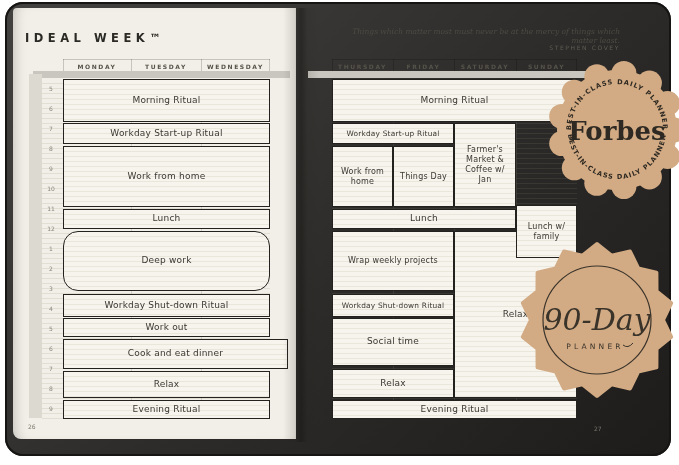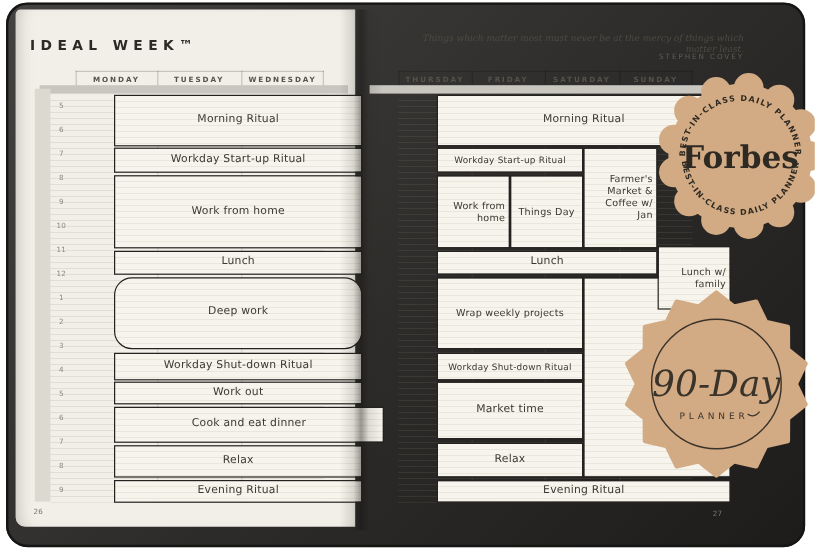--- a/index.html
+++ b/index.html
@@ -20,22 +20,22 @@
   .hline{height:1px;background:rgba(0,0,0,.18);}
   .vtick{width:1px;height:12px;top:59px;background:rgba(0,0,0,.18);}
   .grayband{height:7px;top:71px;background:#c8c6bf;}
   .stack{left:29px;top:74px;width:13px;height:344px;background:#dcd9d1;}
   .gridbg{top:79px;height:340px;
     background:repeating-linear-gradient(to bottom,rgba(0,0,0,0) 0px,rgba(0,0,0,0) 4px,rgba(140,133,112,.16) 4px,rgba(140,133,112,.16) 5px);}
   .vdiv{width:1px;top:79px;height:340px;background:rgba(120,115,100,.22);}
   .tl{left:42px;width:18px;height:10px;text-align:center;font-size:6px;color:#8b887e;line-height:10px;}
   .blk{box-sizing:border-box;border:1.5px solid #23221e;
     background:repeating-linear-gradient(to bottom,#f6f4ec 0px,#f6f4ec 4px,#e9e6db 4px,#e9e6db 5px);
-    display:flex;align-items:center;justify-content:center;text-align:right;
-    font-size:9px;color:#3b3833;letter-spacing:.2px;line-height:1.25;padding:1px 3px;margin-left:32px;}
+    display:flex;align-items:center;justify-content:center;text-align:center;
+    font-size:9px;color:#3b3833;letter-spacing:.2px;line-height:1.25;padding:1px 3px;}
   .blk.sm{font-size:8px;}
   .blk.xs{font-size:7.4px;white-space:nowrap;padding:1px 1px;}
   .quote{left:340px;top:27px;width:280px;text-align:right;font-family:"DejaVu Serif",serif;
     font-style:italic;font-size:7.5px;color:#4e4b44;}
   .qauthor{left:340px;top:44px;width:280px;text-align:right;font-size:6px;letter-spacing:1.6px;color:#5f5c54;}
   .pgnum{font-size:6px;color:#7a776e;}
   .badge{pointer-events:none;}
 </style>
 </head>
 <body>
@@ -123,21 +123,21 @@
   <div class="abs blk" style="left:332px;width:245px;top:79px;height:43px;">Morning Ritual</div>
   <div class="abs blk xs" style="left:332px;width:122px;top:123px;height:21px;">Workday Start-up Ritual</div>
   <div class="abs blk sm" style="left:454px;width:62px;top:123px;height:84px;">Farmer's Market &amp; Coffee w/ Jan</div>
   <div class="abs blk sm" style="left:332px;width:61px;top:146px;height:61px;">Work from home</div>
   <div class="abs blk sm" style="left:393px;width:61px;top:146px;height:61px;">Things Day</div>
   <div class="abs blk" style="left:332px;width:184px;top:209px;height:20px;">Lunch</div>
   <div class="abs blk" style="left:454px;width:123px;top:231px;height:167px;">Relax</div>
   <div class="abs blk sm" style="left:332px;width:122px;top:231px;height:60px;">Wrap weekly projects</div>
   <div class="abs blk sm" style="left:516px;width:61px;top:205px;height:53px;">Lunch w/ family</div>
   <div class="abs blk xs" style="left:332px;width:122px;top:294px;height:23px;">Workday Shut-down Ritual</div>
-  <div class="abs blk" style="left:332px;width:122px;top:318px;height:48px;">Market time</div>
+  <div class="abs blk" style="left:332px;width:122px;top:318px;height:48px;">Social time</div>
   <div class="abs blk" style="left:332px;width:122px;top:369px;height:29px;">Relax</div>
   <div class="abs blk" style="left:332px;width:245px;top:400px;height:19px;">Evening Ritual</div>
 
   <div class="abs pgnum" style="left:594px;top:425px;">27</div>
 
   <div class="abs spine"></div>
 
   <svg class="abs badge" style="left:545px;top:58px;" width="144" height="144" viewBox="0 0 144 144">
     <g id="forbes-bumps" fill="#d2ab84">
       <circle cx="72" cy="72" r="60"></circle>

